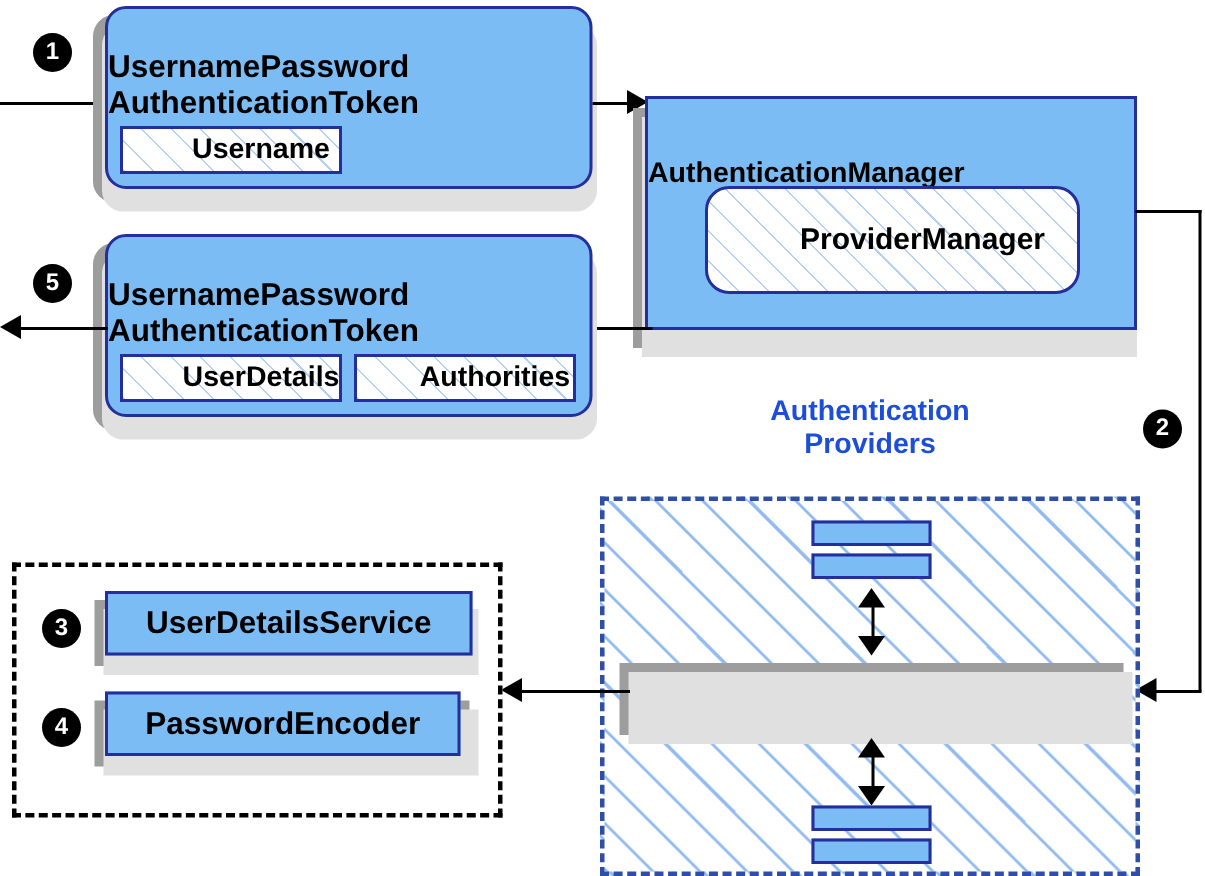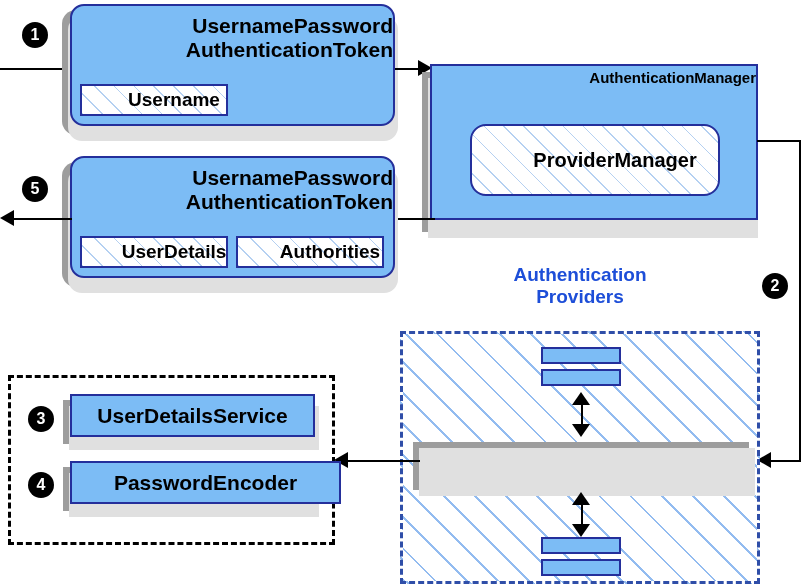--- a/index.html
+++ b/index.html
@@ -8,22 +8,22 @@
   #stage{position:absolute;left:0;top:0;width:803px;height:584px;}
 
   
   .shadow{position:absolute;background:#9d9d9d;}
   .shadow2{position:absolute;background:#e0e0e0;}
 
   .bluebox{position:absolute;background:#7cbcf5;border:2px solid #242f9b;
            box-sizing:border-box;}
   .rounded{border-radius:14px;}
 
-  .boxtitle{position:absolute;left:0;right:0;text-align:right;
-            font-weight:bold;color:#000;line-height:1.12;}
+  .boxtitle{position:absolute;left:0;right:0;text-align:left;
+            font-weight:bold;color:#000;line-height:1.12;margin-top:19px;}
 
   .innerbox{position:absolute;background:#ffffff;border:2px solid #242f9b;
             box-sizing:border-box;display:flex;align-items:center;
             justify-content:center;font-weight:bold;color:#000;
             background-image:repeating-linear-gradient(45deg,
                rgba(120,170,230,.55) 0 1px, rgba(0,0,0,0) 1px 14px);padding-left:40px;}
 
   
   .num{position:absolute;width:26px;height:26px;border-radius:50%;
        background:#000;color:#fff;font-weight:bold;font-size:16px;
@@ -80,21 +80,21 @@
     <div class="innerbox" style="left:8px;top:78px;width:148px;height:32px;font-size:19px;">Username</div>
   </div>
 
   <div class="hline" style="left:395px;top:68px;width:32px;"></div>
   <div class="arrow-r" style="left:418px;top:60px;"></div>
 
   <div class="shadow" style="left:422px;top:72px;width:330px;height:160px;"></div>
   <div class="shadow2" style="left:428px;top:78px;width:330px;height:160px;"></div>
 
   <div class="bluebox" style="left:430px;top:64px;width:328px;height:156px;">
-    <div class="boxtitle" style="top:4px;font-size:15px;">AuthenticationManager</div>
+    <div class="boxtitle" style="top:20px;font-size:19px;">AuthenticationManager</div>
     <div class="innerbox" style="left:38px;top:58px;width:250px;height:72px;font-size:20px;border-radius:16px;">ProviderManager</div>
   </div>
 
   <div class="hline" style="left:757px;top:140px;width:44px;"></div>
   <div class="vline" style="left:799px;top:140px;height:321px;"></div>
   <div class="hline" style="left:766px;top:460px;width:35px;"></div>
   <div class="arrow-l" style="left:757px;top:452px;"></div>
 
   <div class="num" style="left:762px;top:273px;">2</div>
 
@@ -149,17 +149,17 @@
   <div class="num" style="left:28px;top:406px;">3</div>
   <div class="shadow" style="left:63px;top:400px;width:250px;height:44px;"></div>
   <div class="shadow2" style="left:69px;top:406px;width:250px;height:44px;"></div>
   <div class="bluebox" style="left:70px;top:394px;width:245px;height:43px;display:flex;align-items:center;justify-content:center;">
     <span style="font-size:21px;font-weight:bold;">UserDetailsService</span>
   </div>
 
   <div class="num" style="left:28px;top:472px;">4</div>
   <div class="shadow" style="left:63px;top:467px;width:250px;height:44px;"></div>
   <div class="shadow2" style="left:69px;top:473px;width:250px;height:44px;"></div>
-  <div class="bluebox" style="left:70px;top:461px;width:271px;height:43px;display:flex;align-items:center;justify-content:center;">
+  <div class="bluebox" style="left:70px;top:461px;width:237px;height:43px;display:flex;align-items:center;justify-content:center;">
     <span style="font-size:21px;font-weight:bold;">PasswordEncoder</span>
   </div>
 
 </div>
 
 </body></html>

